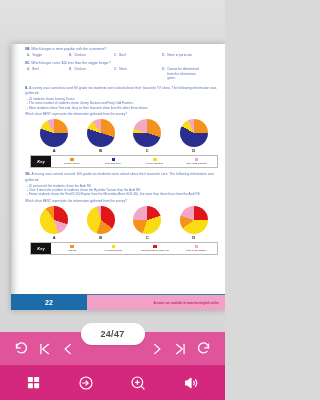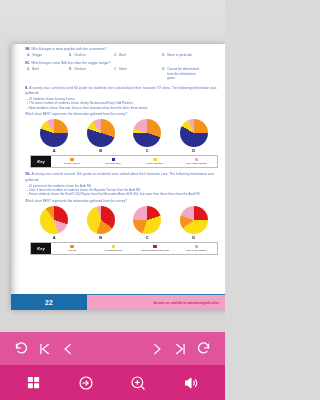--- a/index.html
+++ b/index.html
@@ -314,20 +314,21 @@
           </svg>
         </div>
         <div class="tb-ico">
           <svg width="15" height="15" viewBox="0 0 24 24" fill="none" stroke="#fff" stroke-width="2.1" stroke-linecap="round" stroke-linejoin="round">
             <path d="M20 5v6h-6"></path>
               <path d="M20 11a8 8 0 1 0-2.3 5.6"></path>
           </svg>
         </div>
       </div>
 
+      <div class="pagepill">24/47</div>
     </div>
 
     <div class="tb-bottom">
       <div class="tb-ico">
         <svg width="15" height="15" viewBox="0 0 24 24" fill="#fff">
           <rect x="3" y="3" width="8" height="8" rx="1"></rect>
             <rect x="13" y="3" width="8" height="8" rx="1"></rect>
           <rect x="3" y="13" width="8" height="8" rx="1"></rect>
             <rect x="13" y="13" width="8" height="8" rx="1"></rect>
         </svg>

